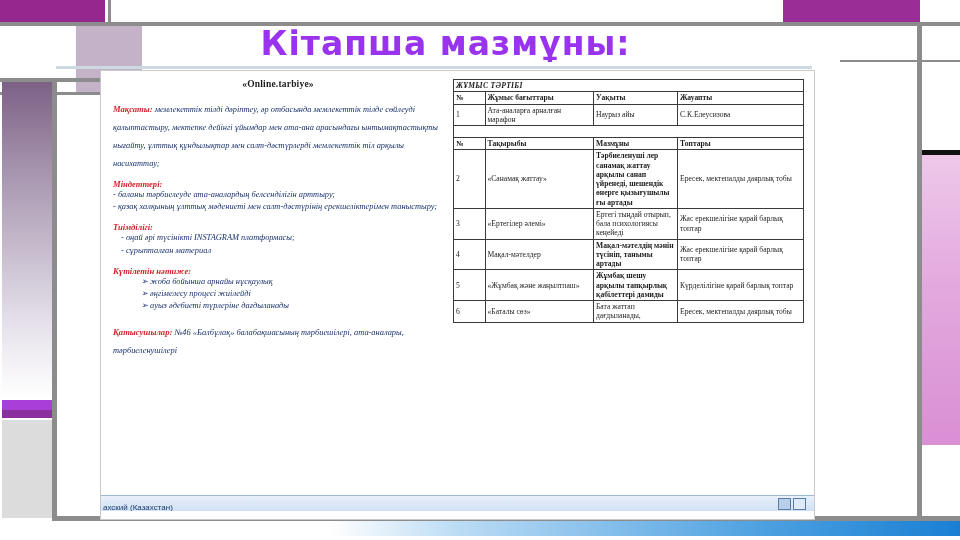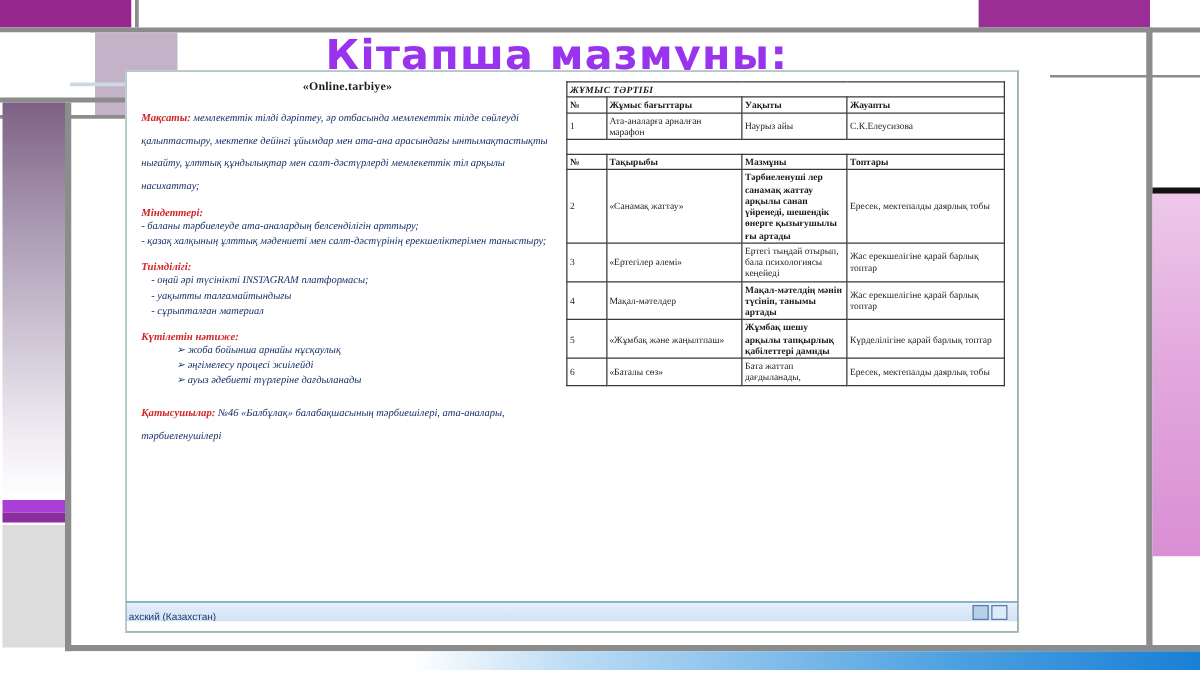--- a/index.html
+++ b/index.html
@@ -61,22 +61,22 @@
     color:#9933ee;
     white-space:nowrap;
   }
   #title-rule {
     position:absolute; left:56px; top:66px; width:756px; height:3px;
     background:#cdd9e0;
   }
 
   
   #docwin {
-    position:absolute; left:100px; top:56px; width:713px; height:448px;
-    background:#0f766e;
+    position:absolute; left:100px; top:70px; width:713px; height:448px;
+    background:#f0abfc;
     border:1px solid #c9c9c9;
     overflow:hidden;
   }
   #docpage {
     position:absolute; left:0; top:0; width:713px; height:424px;
     background:#ffffff;
     display:flex;
   }
 
   
@@ -201,21 +201,20 @@
 
         <div class="blk">
           <div class="hd">Міндеттері:</div>
           <div class="li">- баланы тәрбиелеуде ата-аналардың белсенділігін арттыру;</div>
           <div class="li">- қазақ халқының ұлттық мәдениеті мен салт-дәстүрінің ерекшеліктерімен таныстыру;</div>
         </div>
 
         <div class="blk">
           <div class="hd">Тиімділігі:</div>
           <div class="li li-dash">- оңай әрі түсінікті INSTAGRAM платформасы;</div>
-          <div class="li li-dash">- уақытты талғамайтындығы</div>
           <div class="li li-dash">- сұрыпталған материал</div>
         </div>
 
         <div class="blk">
           <div class="hd">Күтілетін нәтиже:</div>
           <div class="li li-arrow">➢ жоба бойынша арнайы нұсқаулық</div>
           <div class="li li-arrow">➢ әңгімелесу процесі жиілейді</div>
           <div class="li li-arrow">➢ ауыз әдебиеті түрлеріне дағдыланады</div>
         </div>
 

